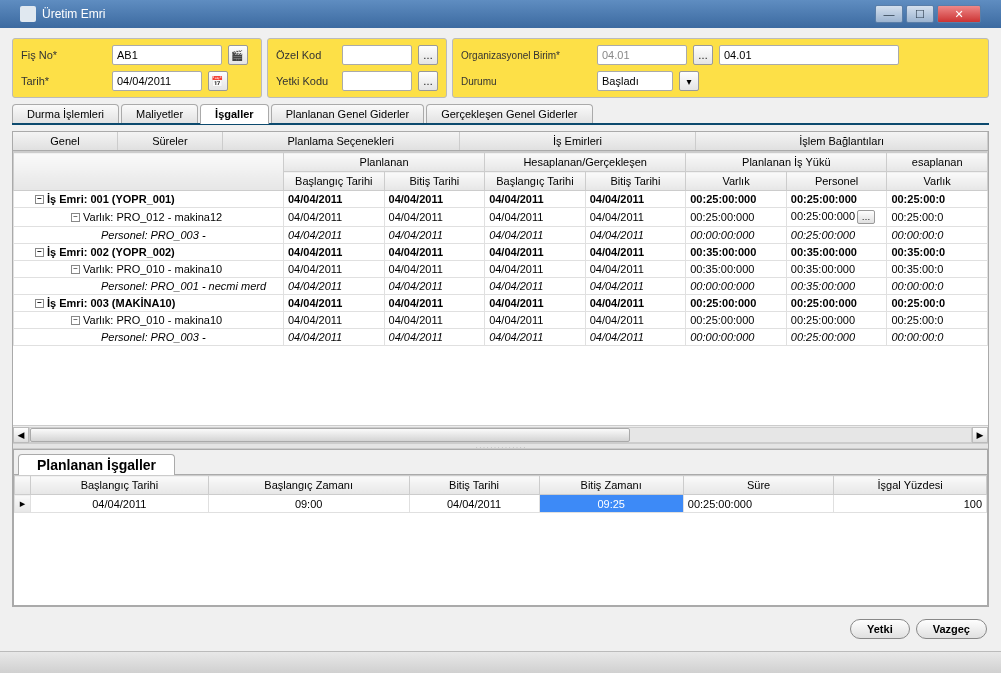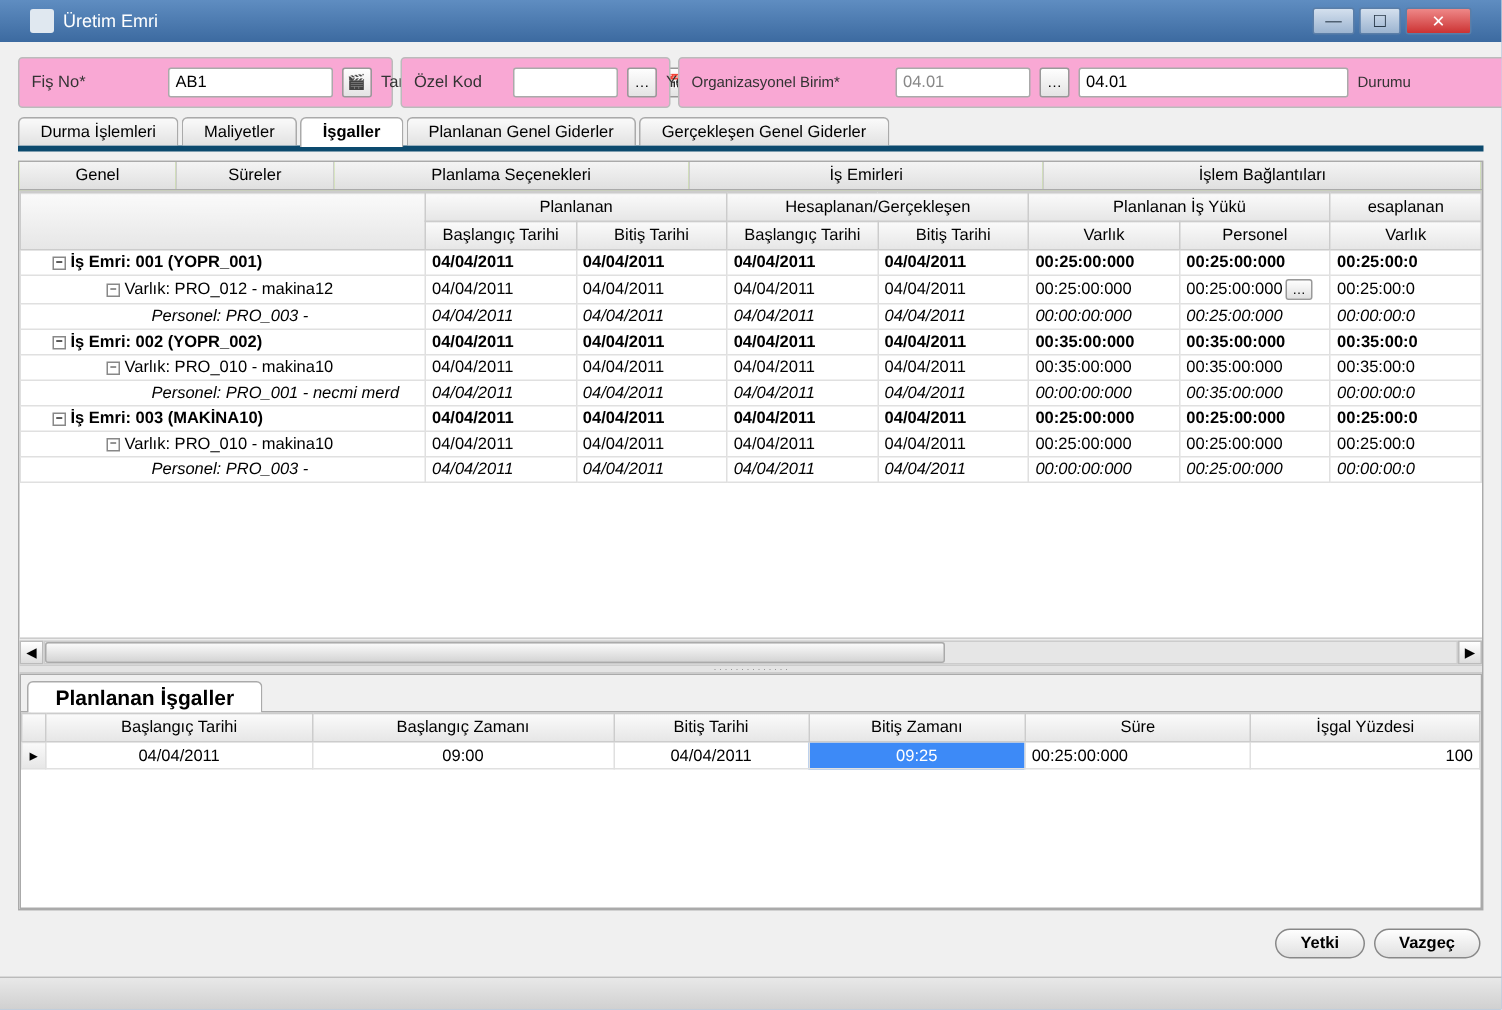--- a/index.html
+++ b/index.html
@@ -6,28 +6,28 @@
 body { font-family: Tahoma, Arial, sans-serif; font-size: 11px; background: #4a7aad; overflow: hidden; }
 .window { width: 1001px; height: 673px; background: #fff; display: flex; flex-direction: column; }
 .titlebar { height: 28px; background: linear-gradient(#5f8dc1, #3c6aa0); display: flex; align-items: center; padding: 0 20px; }
 .titlebar .icon { width: 16px; height: 16px; background: #e0e8f0; border-radius: 2px; margin-right: 6px; }
 .titlebar .title { color: #fff; font-size: 12px; flex: 1; }
 .winbtns { display: flex; gap: 3px; }
 .winbtn { width: 28px; height: 18px; background: linear-gradient(#d4e0ee, #9cb4d0); border: 1px solid #5a7ea8; border-radius: 2px; display: flex; align-items: center; justify-content: center; font-size: 11px; color: #2a3a4a; cursor: pointer; }
 .winbtn.close { background: linear-gradient(#e88, #c33); color: #fff; width: 44px; }
 .content { flex: 1; padding: 10px 12px; background: #f0f0f0; display: flex; flex-direction: column; gap: 6px; }
 .topform { display: flex; gap: 5px; }
-.fgroup { border: 1px solid #bbb; background: #f9a8d4; padding: 6px 8px; border-radius: 3px; display: flex; flex-direction: row; gap: 6px; }
+.fgroup { border: 1px solid #bbb; background: #fde047; padding: 6px 8px; border-radius: 3px; display: flex; flex-direction: column; gap: 6px; }
 .frow { display: flex; align-items: center; gap: 6px; }
 .lbl { width: 85px; font-size: 11px; color: #333; }
 .lbl2 { width: 130px; font-size: 10px; color: #333; }
 .inp { border: 1px solid #aaa; background: #fff; height: 20px; padding: 2px 4px; font-size: 11px; border-radius: 2px; }
 .inp.ro { color: #888; }
 .btn-icon { width: 20px; height: 20px; border: 1px solid #999; background: linear-gradient(#fefefe,#e4e4e4); border-radius: 2px; display: inline-flex; align-items: center; justify-content: center; font-size: 10px; cursor: pointer; }
-.tabstrip { display: flex; border-bottom: 4px solid #0c4a6e; }
+.tabstrip { display: flex; border-bottom: 2px solid #0c4a6e; }
 .tab { padding: 3px 14px; background: linear-gradient(#fafafa,#e2e2e2); border: 1px solid #aaa; border-bottom: none; border-radius: 4px 4px 0 0; margin-right: 2px; font-size: 11px; cursor: pointer; position: relative; }
 .tab.active { background: #fff; z-index: 1; font-weight: bold; margin-bottom: -1px; padding-bottom: 4px; }
 .tab.sm { padding: 2px 18px; font-size: 14px; }
 .subtabs { display: flex; background: #bef264; border-bottom: 1px solid #aaa; }
 .subtab { flex: 1; text-align: center; padding: 3px 8px; border-right: 1px solid #ccc; font-size: 11px; cursor: pointer; background: linear-gradient(#f4f4f4,#e0e0e0); }
 .grid-area { flex: 1; display: flex; flex-direction: column; border: 1px solid #aaa; background: #fff; }
 .grid-wrap { flex: 1; overflow: hidden; border-top: 1px solid #ccc; }
 .grid { width: 100%; border-collapse: collapse; font-size: 11px; table-layout: fixed; }
 .grid th { background: linear-gradient(#fafafa,#e6e6e6); border: 1px solid #ccc; padding: 3px 4px; font-weight: normal; text-align: center; }
 .grid td { border: 1px solid #e0e0e0; padding: 2px 4px; white-space: nowrap; overflow: hidden; }

